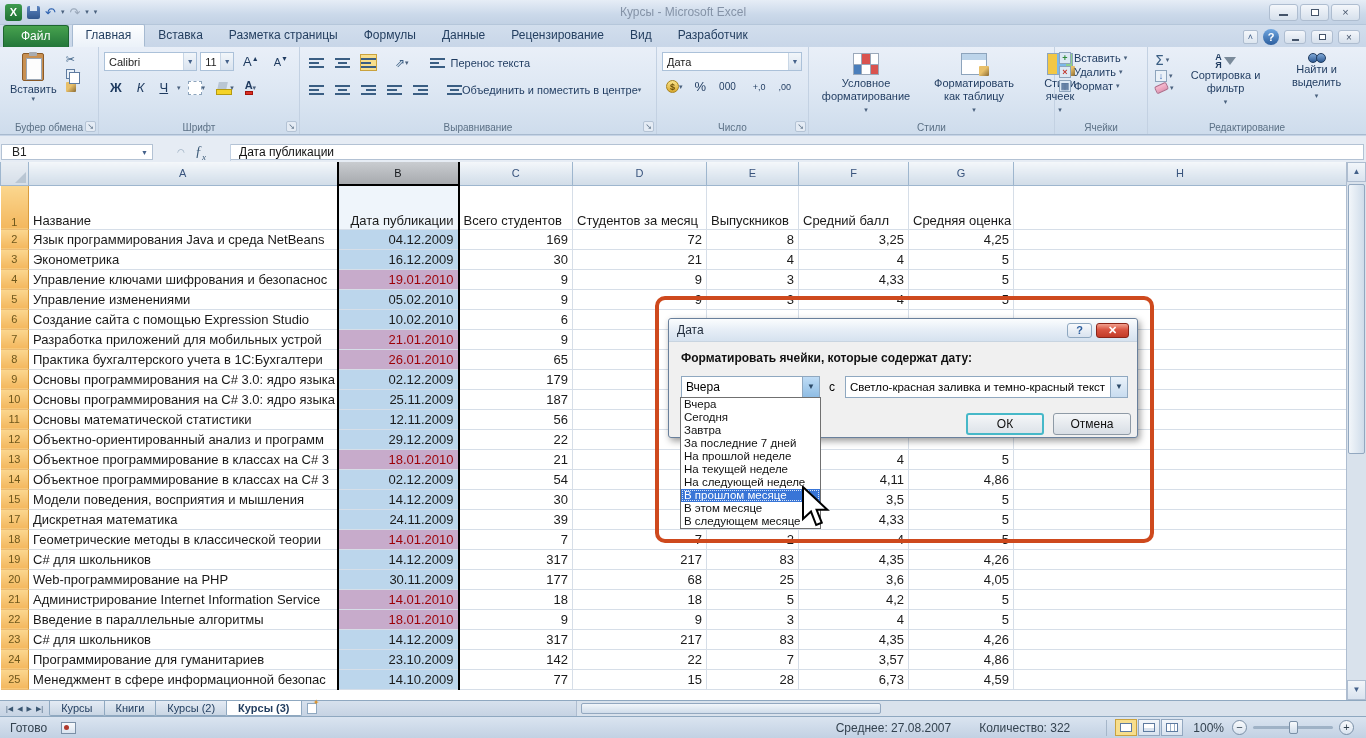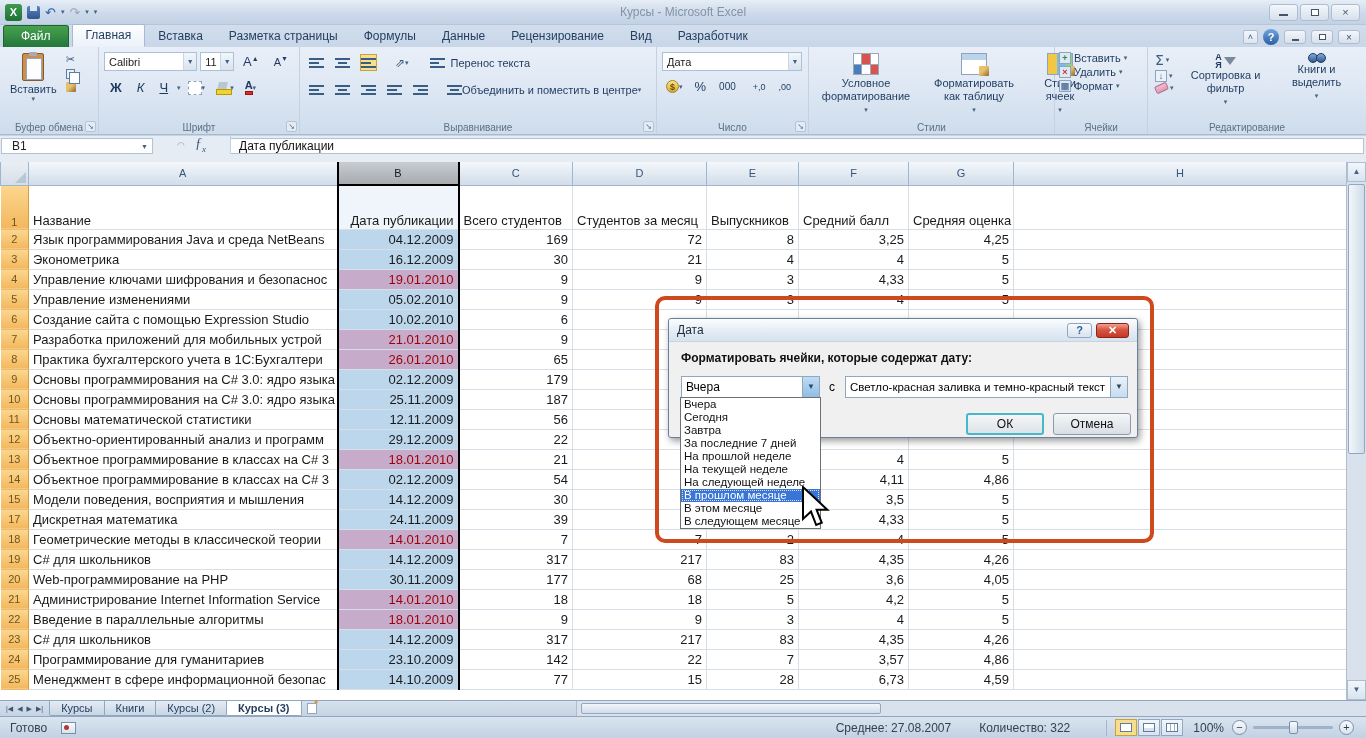--- a/index.html
+++ b/index.html
@@ -105,21 +105,21 @@
   .fill-down { width:12px; height:12px; border:1px solid #8DA4BC; background:#EAF1F8; color:#2E62B0; font-size:9px; text-align:center; line-height:11px; }
   .eraser { width:13px; height:8px; background:linear-gradient(#F8BBD0,#E298B4); border:1px solid #B06A88; border-radius:2px; transform:rotate(-25deg); }
   .funnel { width:0; height:0; border-left:6px solid transparent; border-right:6px solid transparent; border-top:8px solid #7A8A9A; }
   .sortAZ { font-size:9px; font-weight:bold; color:#1E3A5F; line-height:8px; text-align:center; }
   .binoc { display:flex; }
   .binoc i { width:10px; height:10px; border-radius:50%; background:linear-gradient(#7FA8D8,#2F5B94); border:1px solid #1E3A5F; }
   .binoc i + i { margin-left:-2px; }
 
   
   .fbar { position:absolute; top:136px; left:0; right:0; height:34px; background:#E6ECF4;
-    border-bottom:1px solid #A8BACF; display:flex; align-items:flex-start; }
+    border-bottom:1px solid #A8BACF; display:flex; align-items:center; }
   .namebox { width:152px; margin:2px 0 3px 1px; background:#fff; border:1px solid #B3C2D4;
     display:flex; align-items:center; font-size:12px; color:#222; padding-left:10px; }
   .namebox .arr { margin-left:auto; width:15px; font-size:7px; color:#44618A; text-align:center; }
   .fx-zone { width:78px; display:flex; align-items:center; justify-content:center; gap:10px;
     border-right:1px solid #C3D1E2; color:#3C5A78; }
   .fx { font-style:italic; font-family:"Liberation Serif",serif; font-size:14px; }
   .fvalue { flex:1; margin:2px 2px 3px 0; background:#fff; border:1px solid #B3C2D4; border-left:none;
     font-size:12px; display:flex; align-items:center; padding-left:8px; color:#111; }
 
   
@@ -249,21 +249,21 @@
           <span class="bar"></span>
         </span>
       <span class="wb">
           <span class="rest"></span>
         </span>
       <span class="wb">×</span>
     </div>
   </div>
 
   <div class="tabrow">
-    <div style="display:flex;align-items:flex-end;">
+    <div style="display:flex;align-items:center;">
         <div class="rtab file">Файл</div>
         <div class="rtab active">Главная</div>
         <div class="rtab">Вставка</div>
         <div class="rtab">Разметка страницы</div>
         <div class="rtab">Формулы</div>
         <div class="rtab">Данные</div>
         <div class="rtab">Рецензирование</div>
         <div class="rtab">Вид</div>
         <div class="rtab">Разработчик</div>
       </div>
@@ -509,21 +509,21 @@
             <span class="funnel"></span>
         </span>
         <span style="width:80px;white-space:normal;">Сортировка и фильтр</span>
         <span class="tinyarr">▾</span>
       </div>
       <div class="stack-btn">
         <span class="binoc">
             <i></i>
             <i></i>
           </span>
-        <span style="width:70px;white-space:normal;">Книги и выделить</span>
+        <span style="width:70px;white-space:normal;">Найти и выделить</span>
         <span class="tinyarr">▾</span>
       </div>
       <div class="glabel">Редактирование</div>
     </div>
   </div>
 
   <div class="fbar">
     <div class="namebox">
       <span>B1</span>
       <span class="arr">▼</span>

